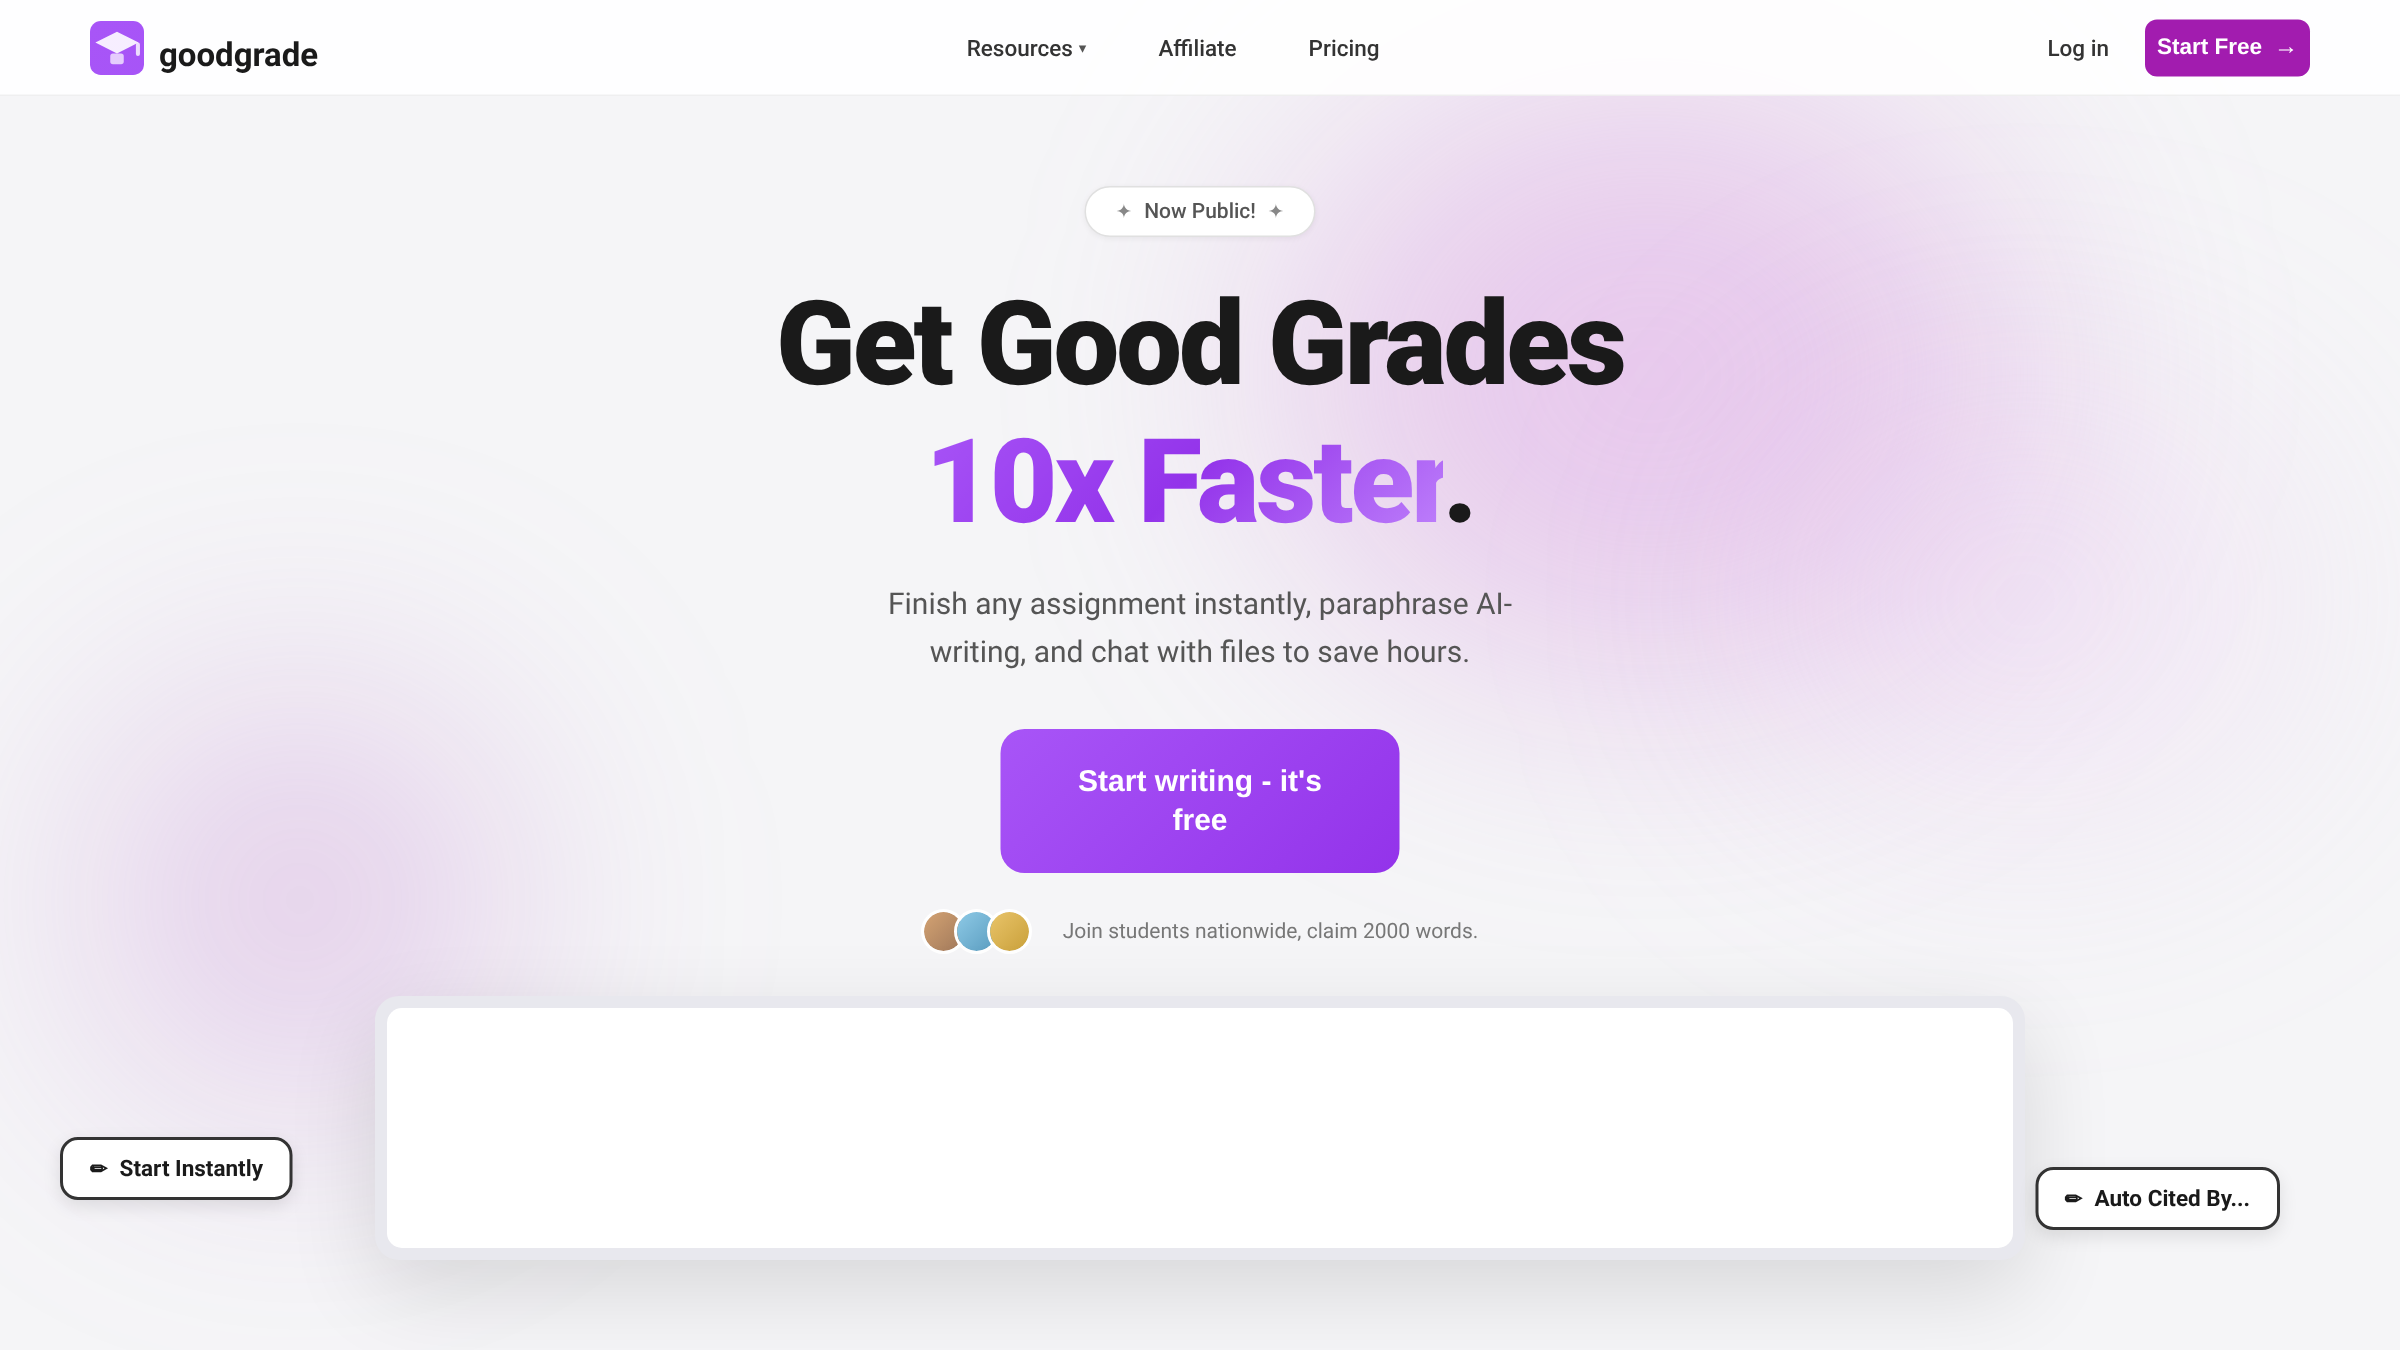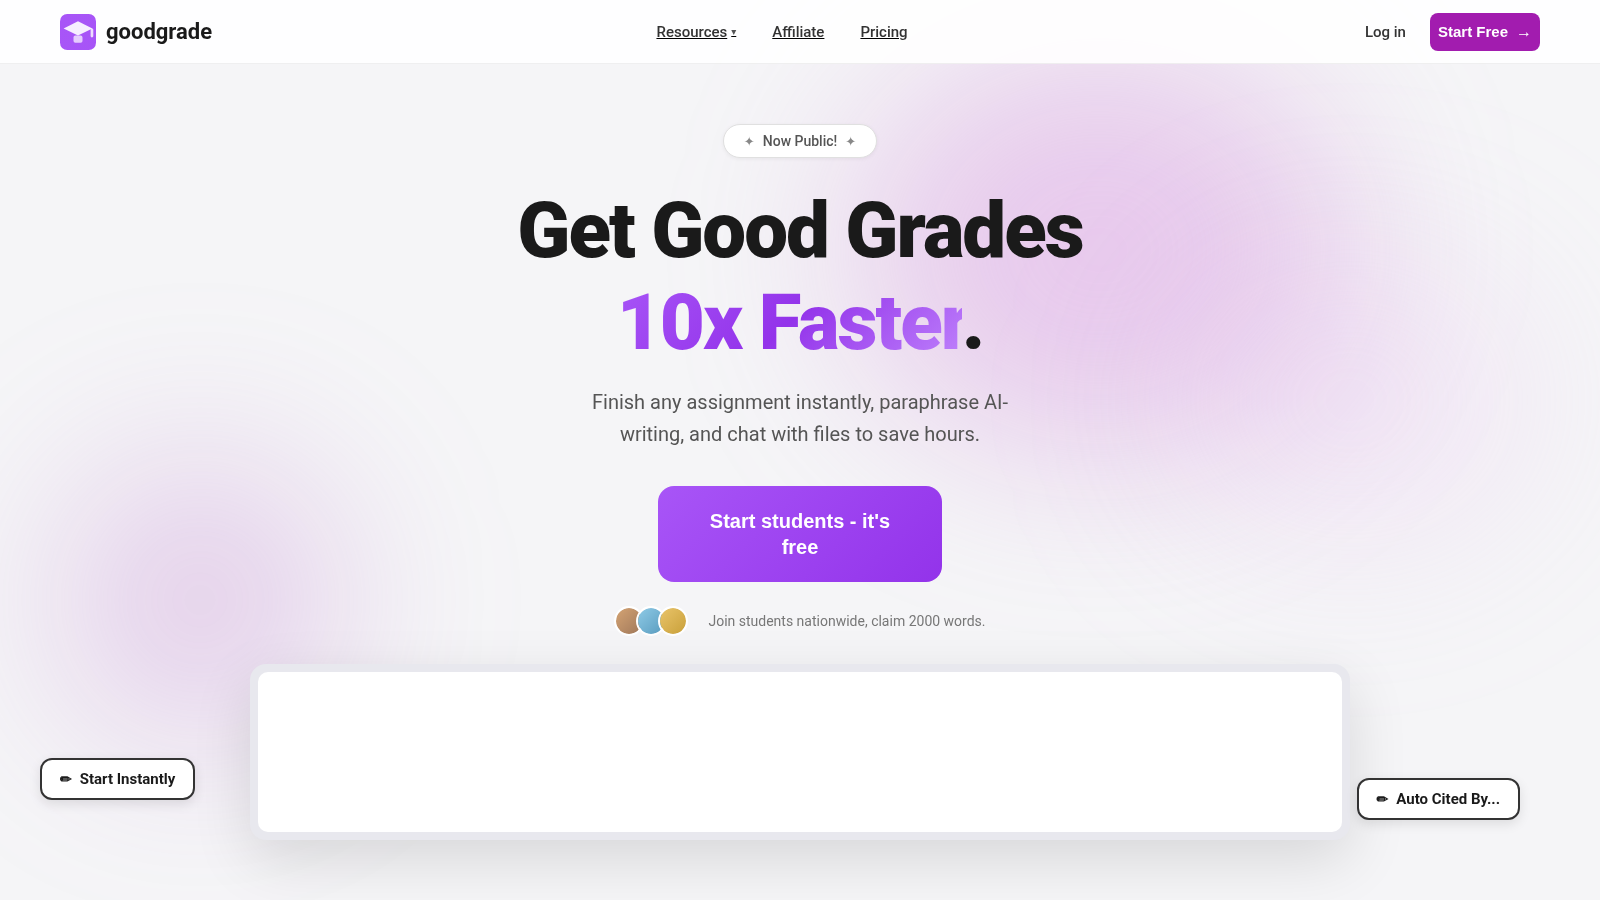--- a/index.html
+++ b/index.html
@@ -58,40 +58,39 @@
       align-items: center;
       justify-content: space-between;
       padding: 0 60px;
       height: 64px;
       background: rgba(255, 255, 255, 0.9);
       border-bottom: 1px solid rgba(0,0,0,0.06);
     }
 
     .nav-logo {
       display: flex;
-      align-items: center;
+      align-items: flex-end;
       gap: 10px;
     }
 
     .logo-icon {
       width: 36px;
       height: 36px;
     }
 
     .logo-text {
       font-size: 22px;
       font-weight: 700;
       color: #1a1a1a;
     }
 
     .nav-center {
       display: flex;
       align-items: center;
-      gap: 36px;
-      text-decoration: underline;
+      gap: 48px;
     }
 
     .nav-link {
       font-size: 15px;
       color: #333;
       text-decoration: none;
       font-weight: 500;
       cursor: pointer;
     }
 
@@ -359,21 +358,21 @@
   </div>
 
   <h1 class="hero-title">Get Good Grades</h1>
   <div>
     <span class="hero-title-gradient">10x Faster</span><span class="hero-title" style="font-size:78px; font-weight:900;">.</span>
   </div>
 
   <p class="hero-subtitle">Finish any assignment instantly, paraphrase AI-writing, and chat with files to save hours.</p>
 
   <button class="cta-button">
-    <div>Start students - it's</div>
+    <div>Start writing - it's</div>
     <div>free</div>
   </button>
 
   <div class="social-proof">
     <div class="avatars">
       <div class="avatar">
         <div class="avatar-img" style="background: linear-gradient(135deg, #d4a373, #a0785a);"></div>
       </div>
       <div class="avatar">
         <div class="avatar-img" style="background: linear-gradient(135deg, #8ecae6, #5a9cbf);"></div>

